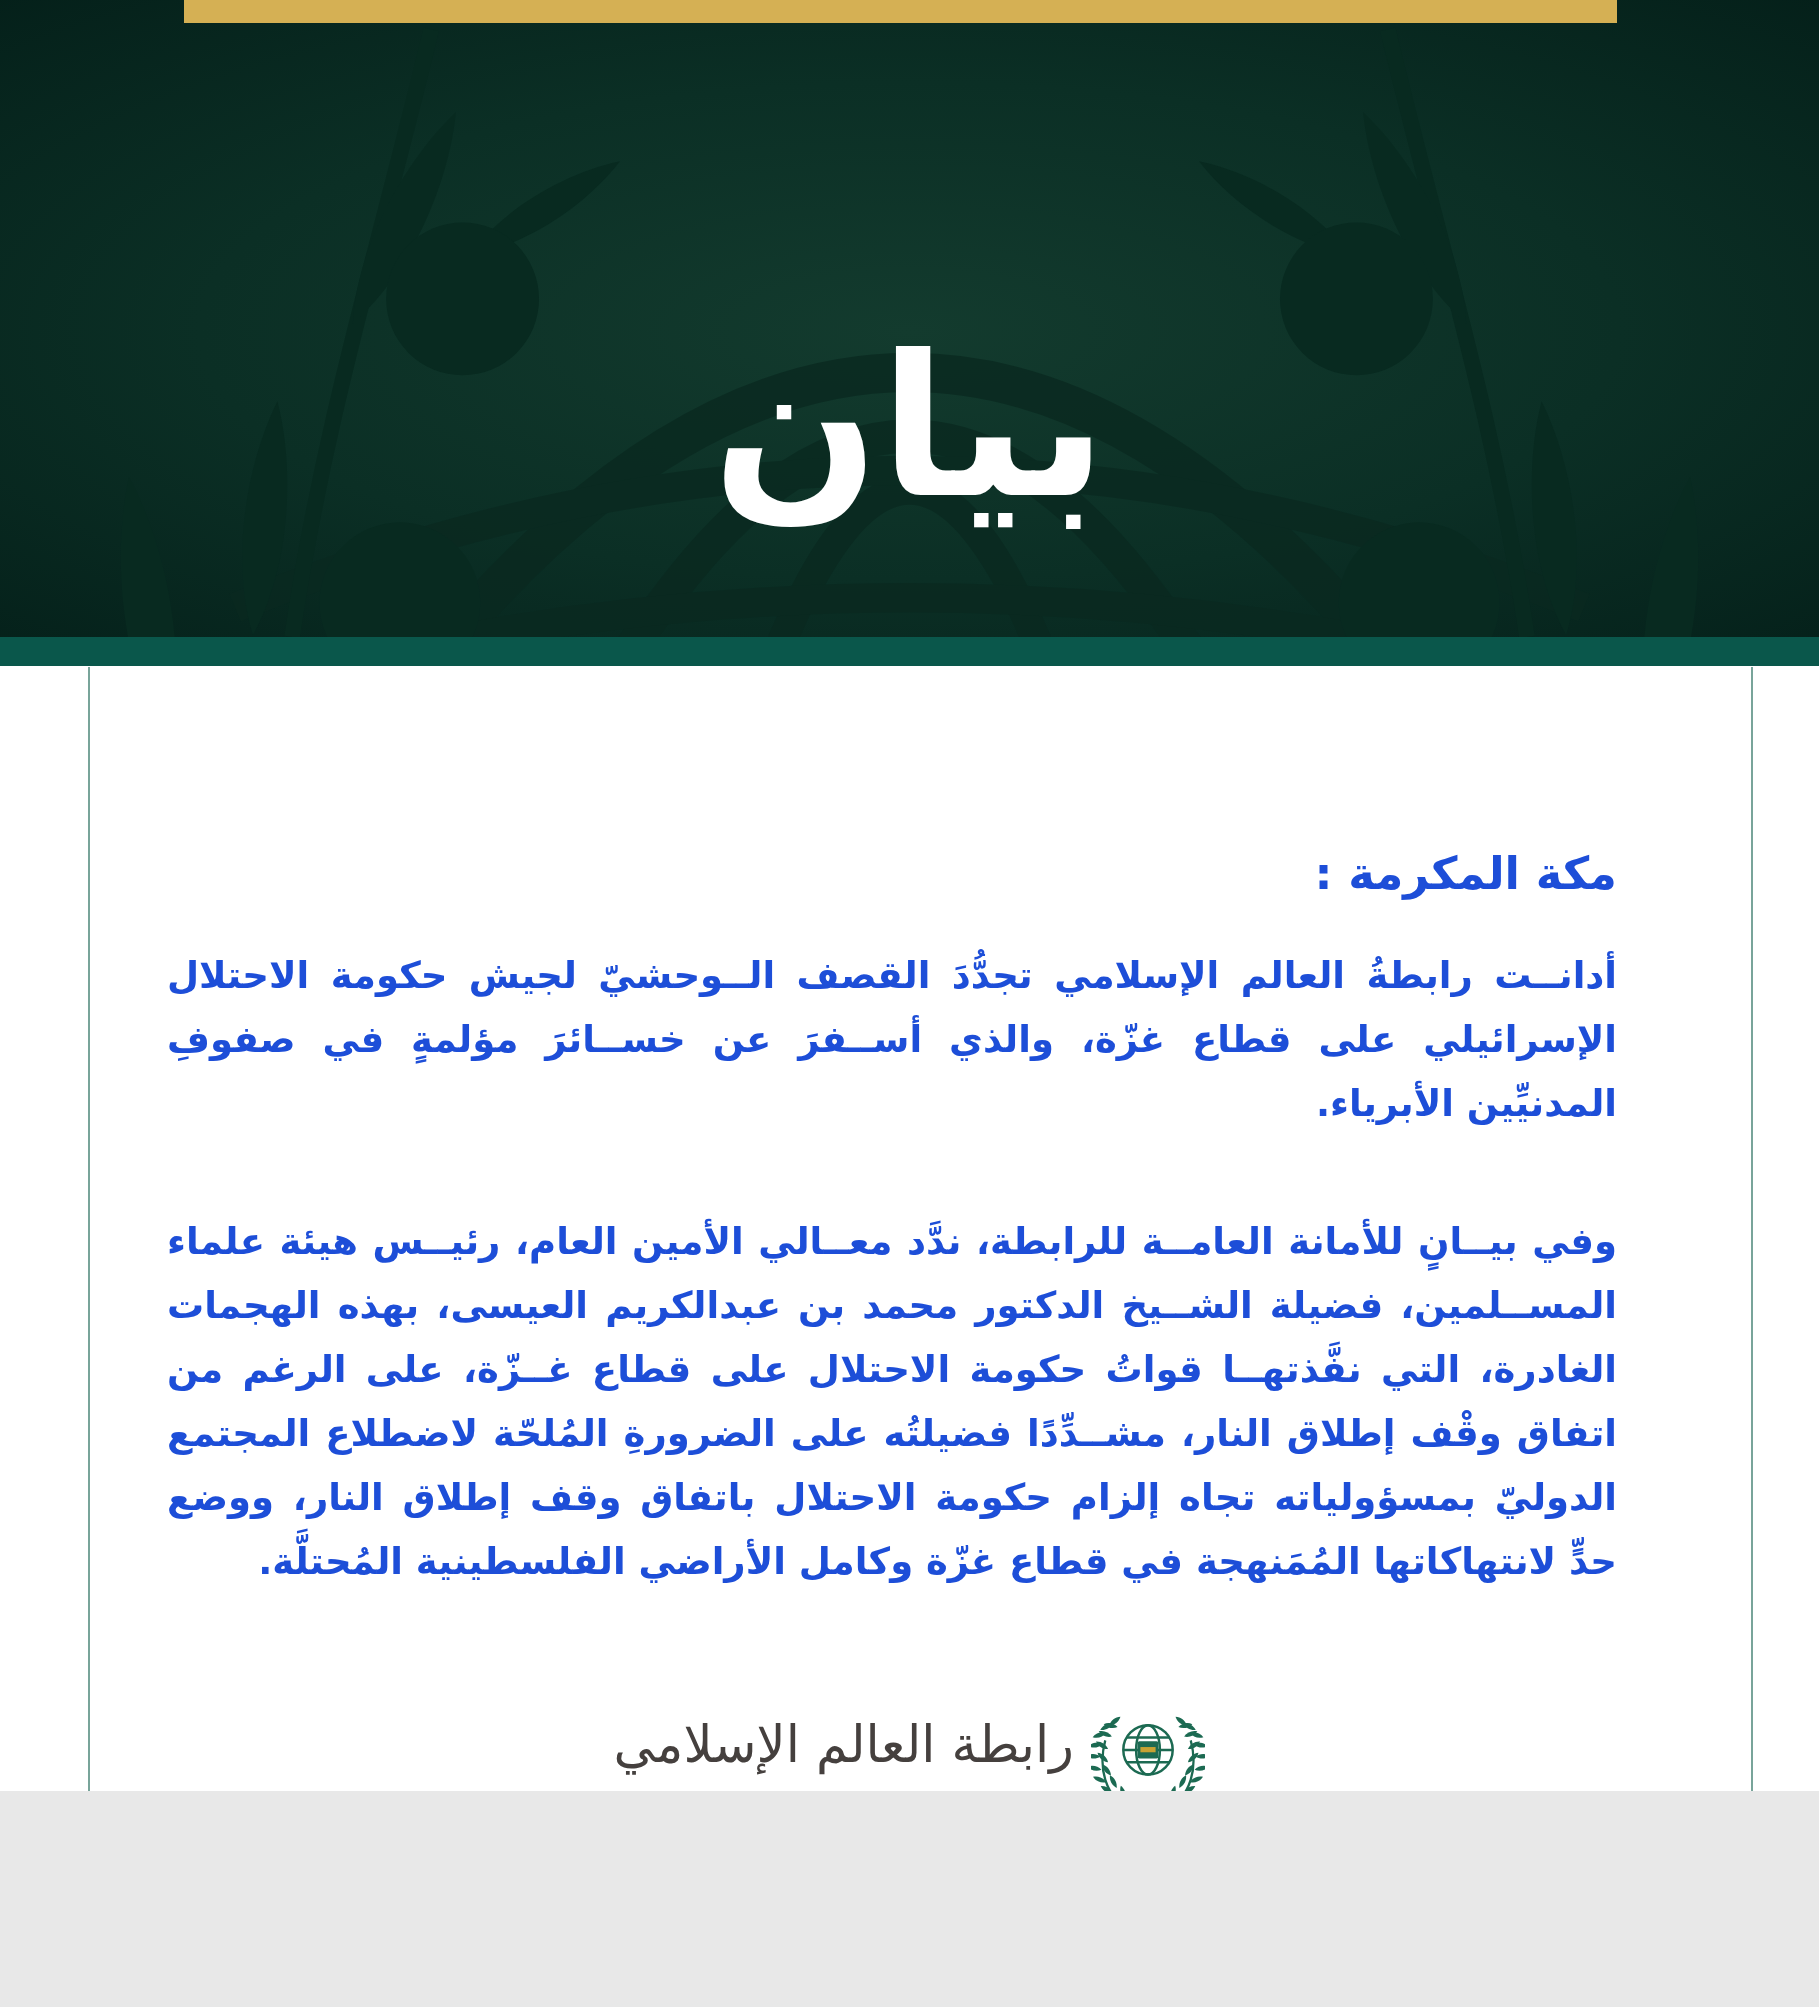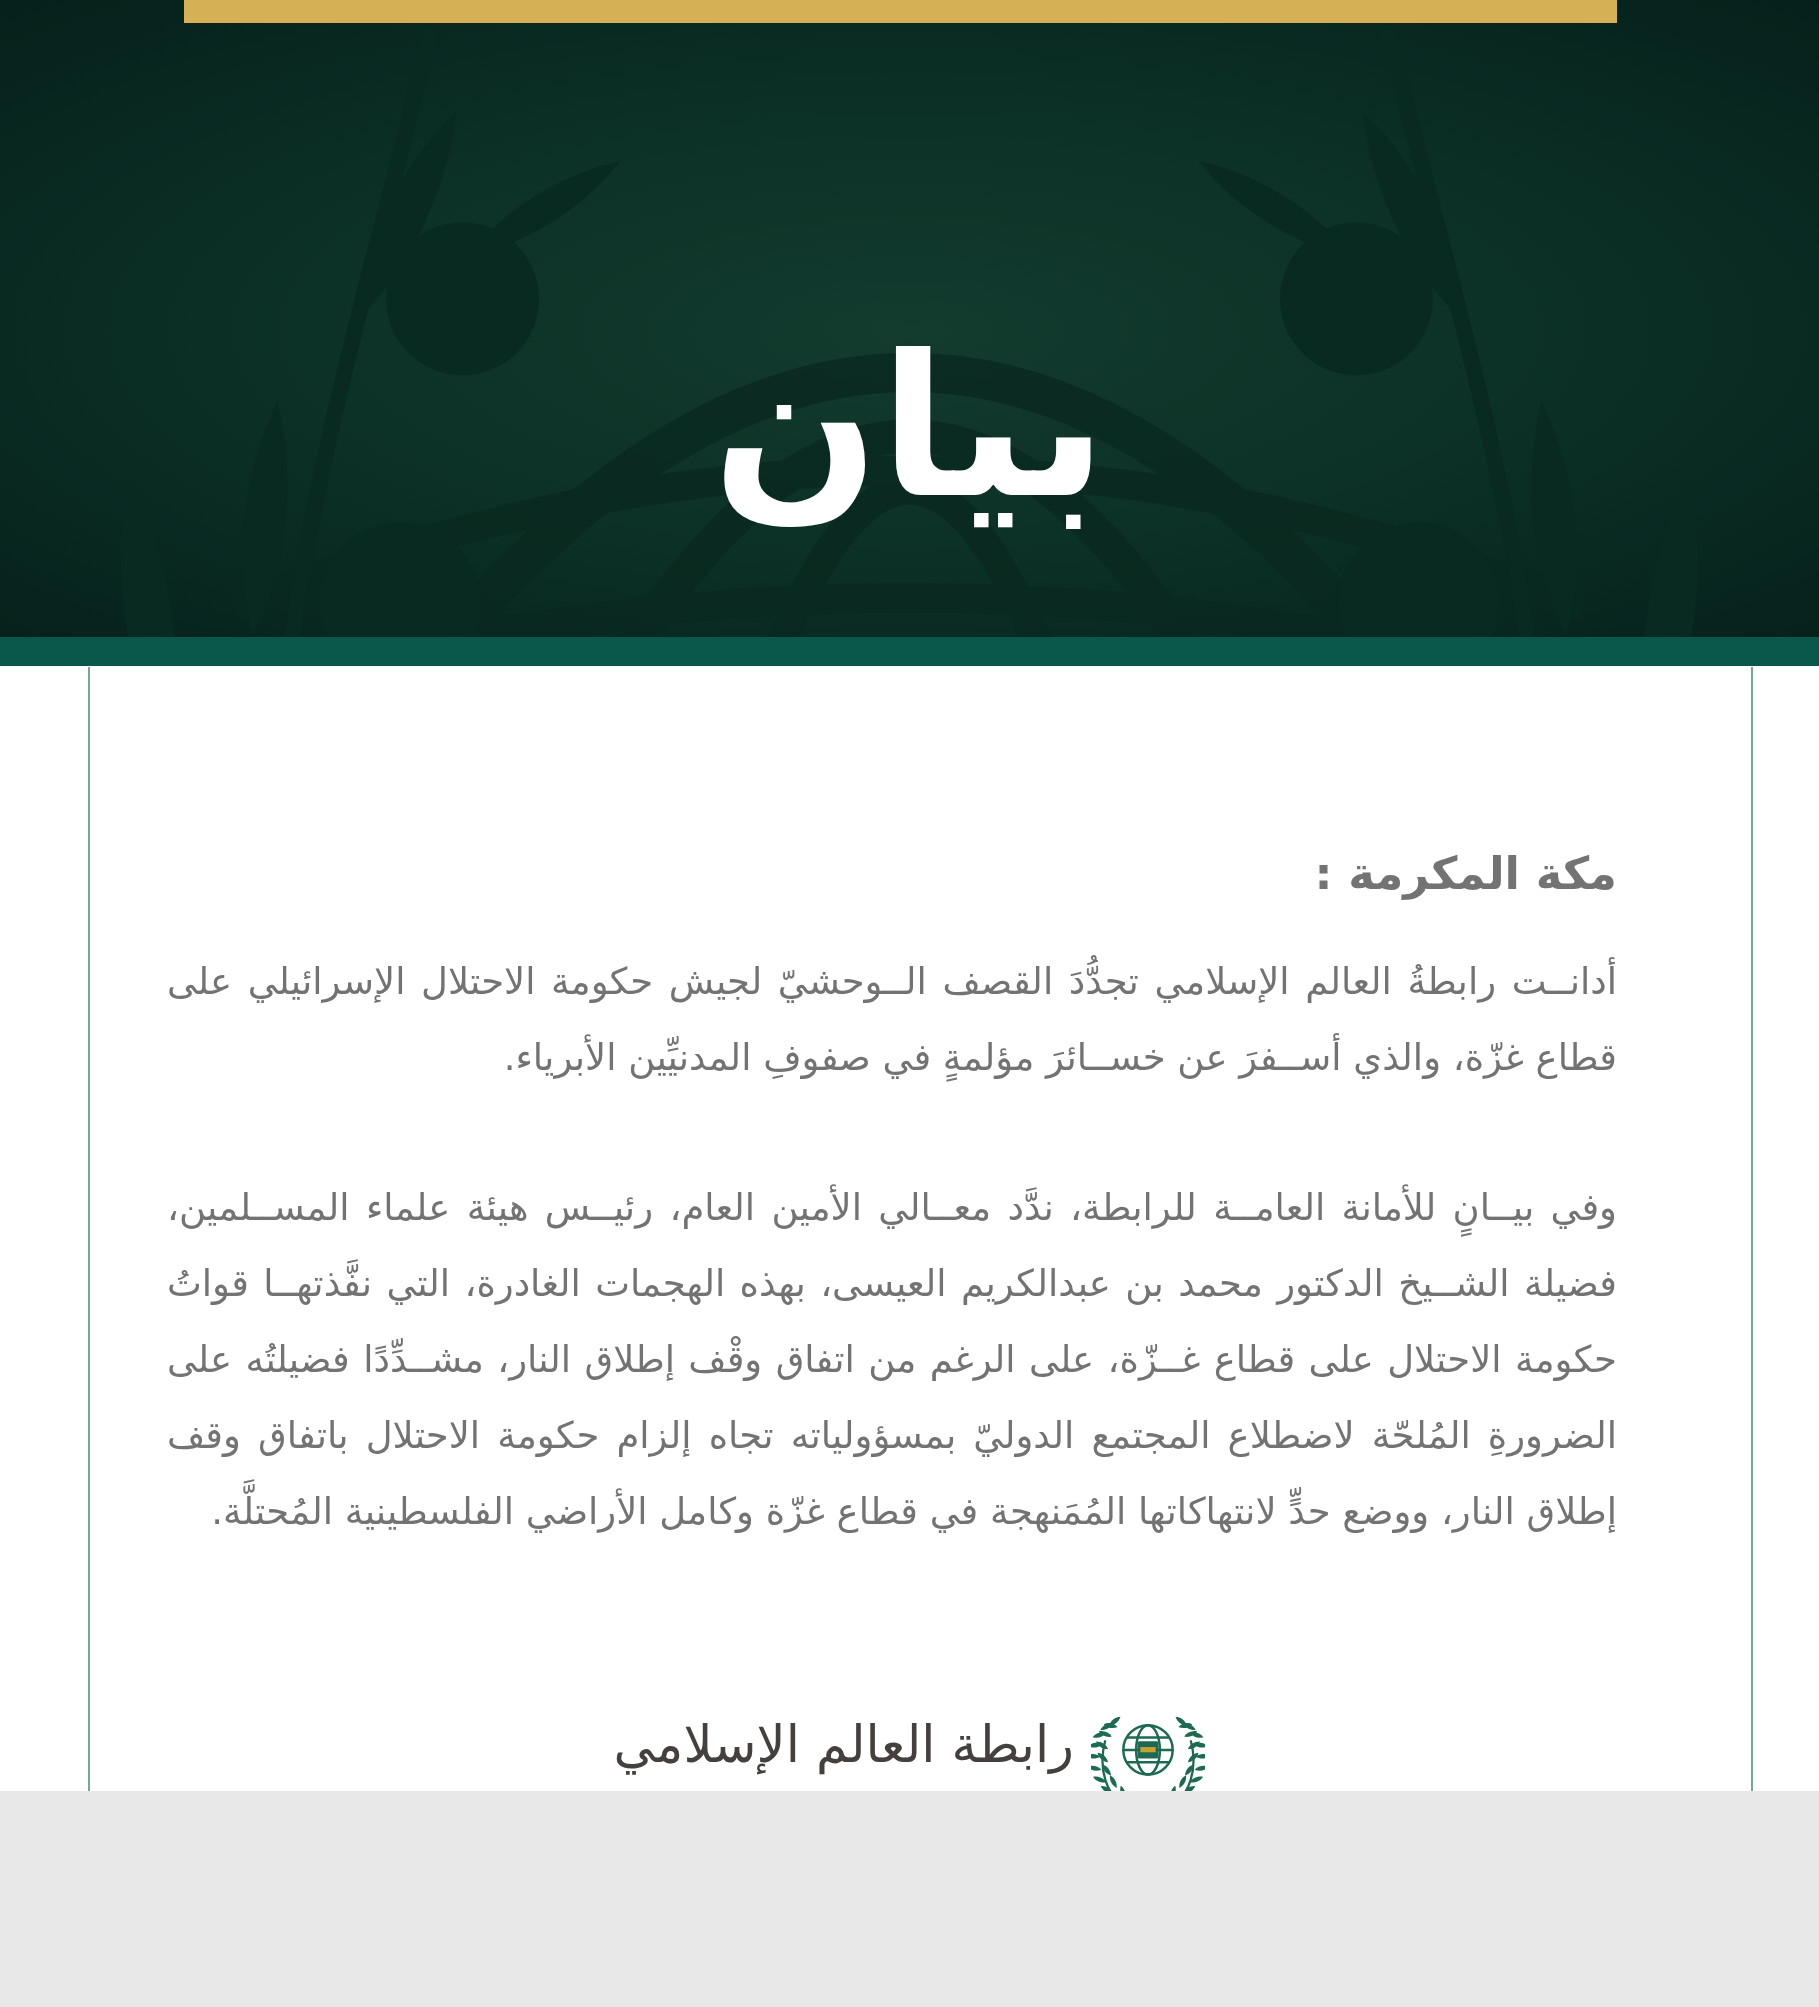--- a/index.html
+++ b/index.html
@@ -32,28 +32,28 @@
   }
   
   .rule {
     position:absolute; top:667px; bottom:0; width:2px;
     background:#78a49a;
   }
   .rule-left  { left:88px; }
   .rule-right { left:1751px; }
   .content {
     position:absolute; top:667px; left:167px; right:202px;
-    direction:rtl; color:#737373;
+    direction:rtl; color:#1d4ed8;
   }
   .city-heading {
     margin-top:182px;
     font-size:45px; font-weight:bold; line-height:1.1;
   }
   .para {
-    font-size:37px; font-weight:normal; line-height:76px;
+    font-size:37px; font-weight:bold; line-height:64px;
     text-align:justify;
   }
   .para-1 { margin-top:45px; }
   .para-2 { margin-top:74px; }
   
   .logo-footer {
     position:absolute; top:1705px; left:0; width:100%;
     display:flex; justify-content:center; align-items:flex-start; gap:17.6px;
   }
   .logo-text { display:flex; flex-direction:column; align-items:center; }

